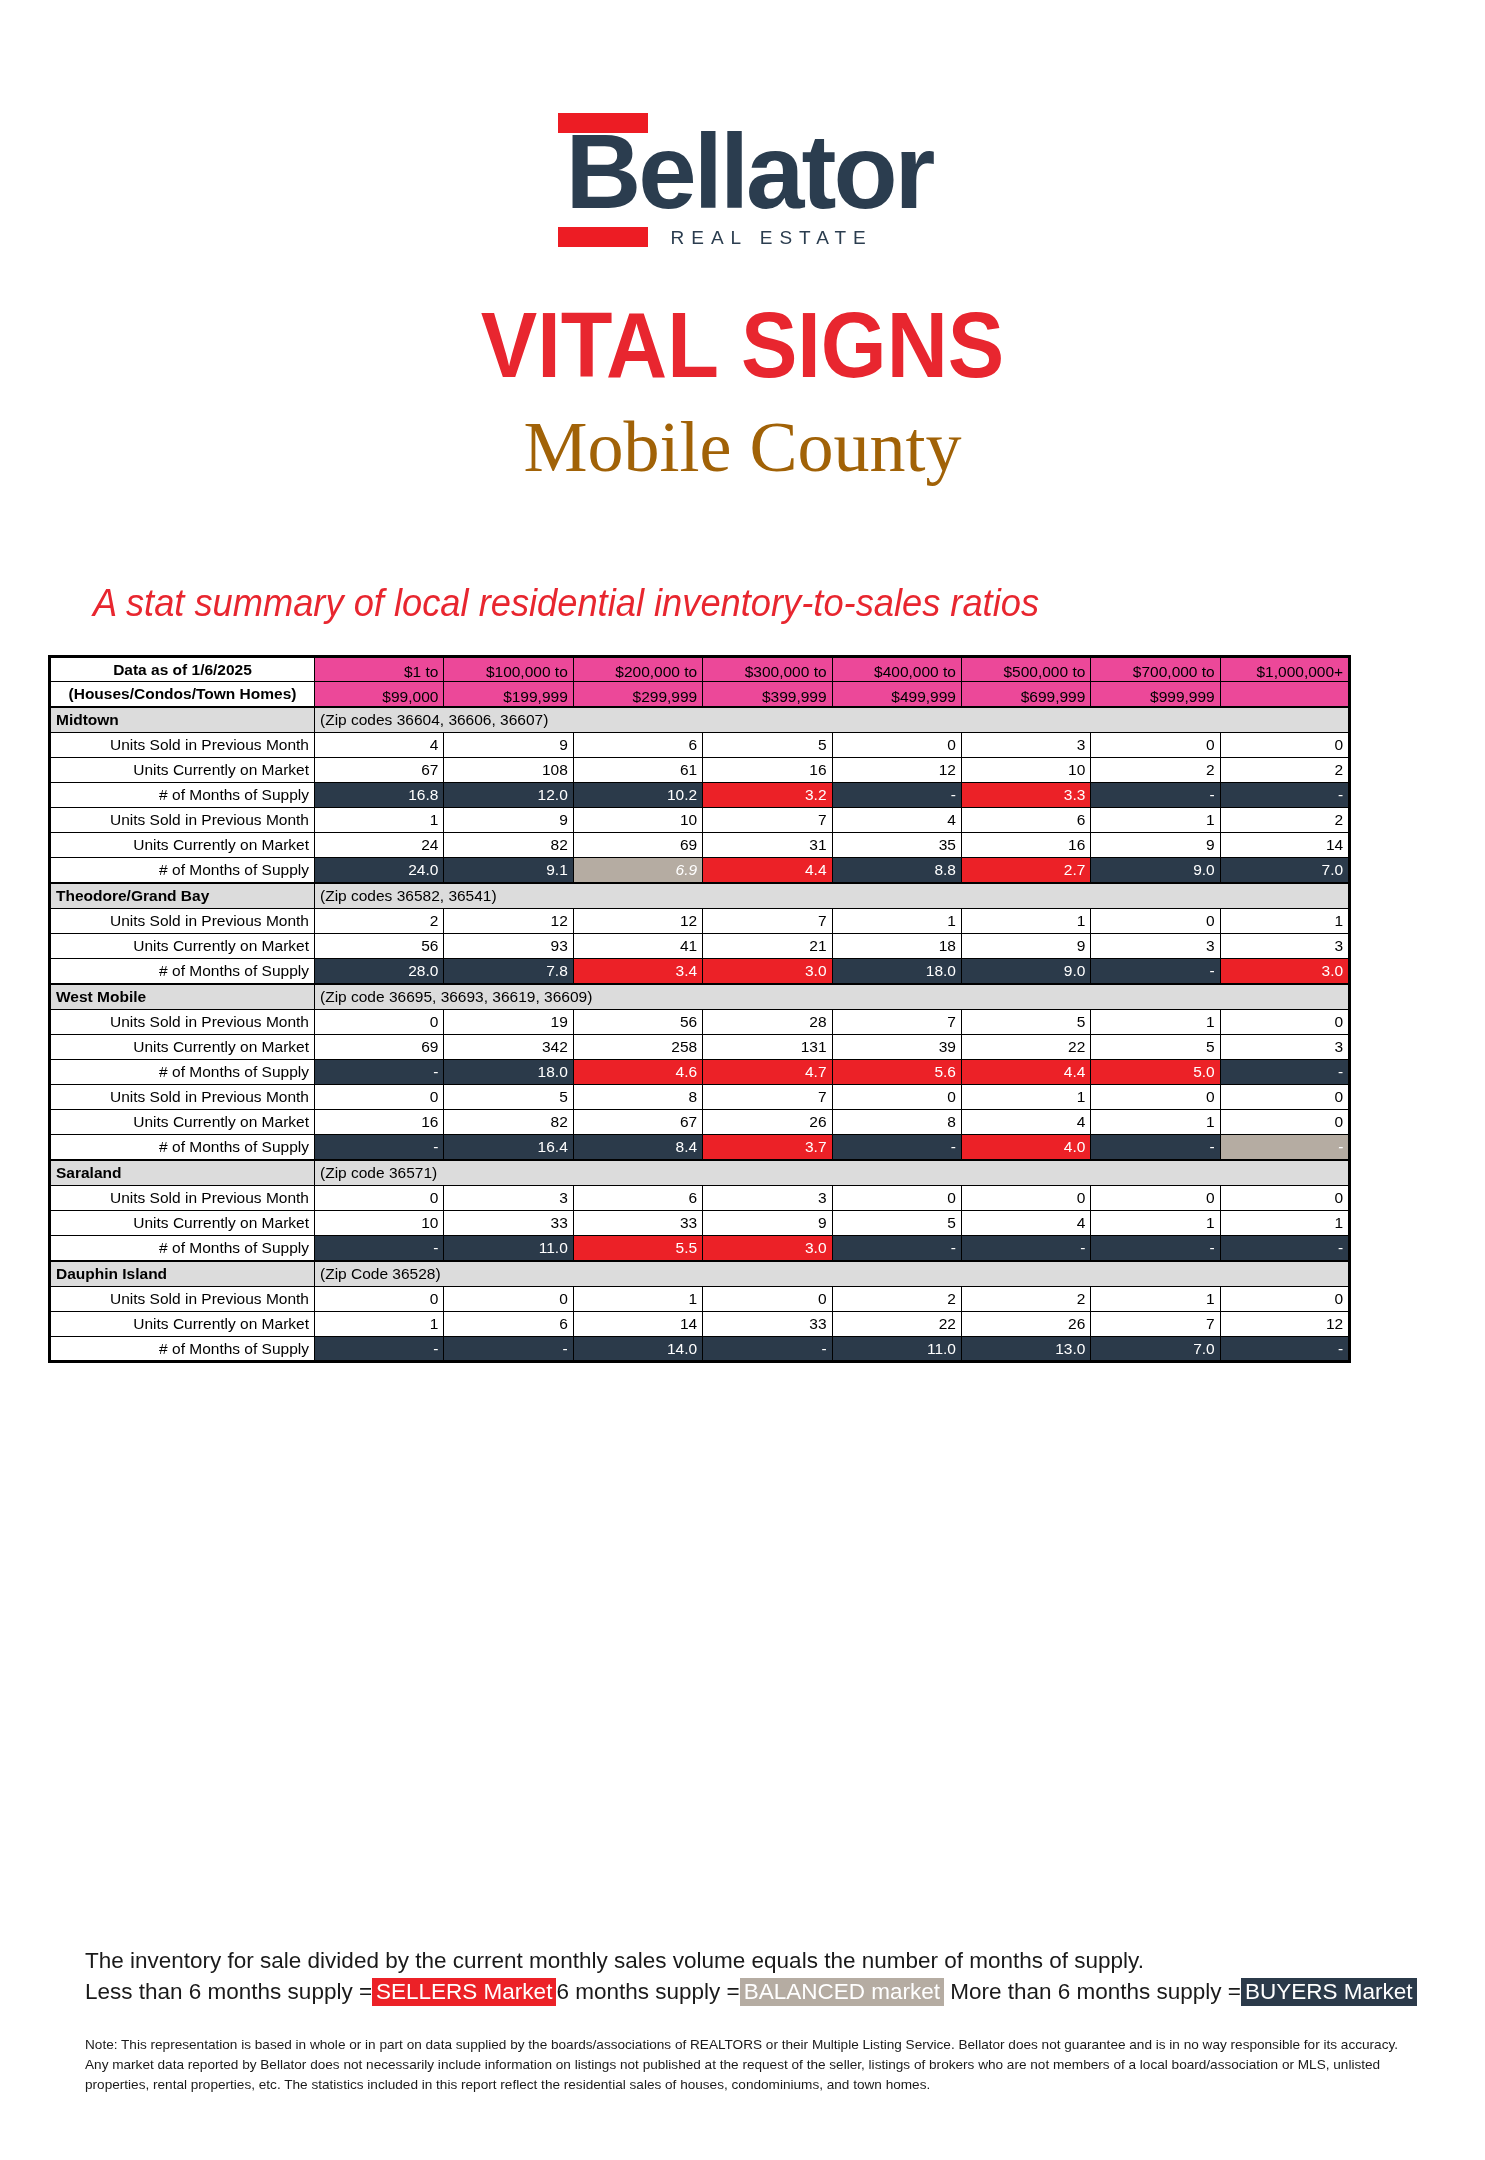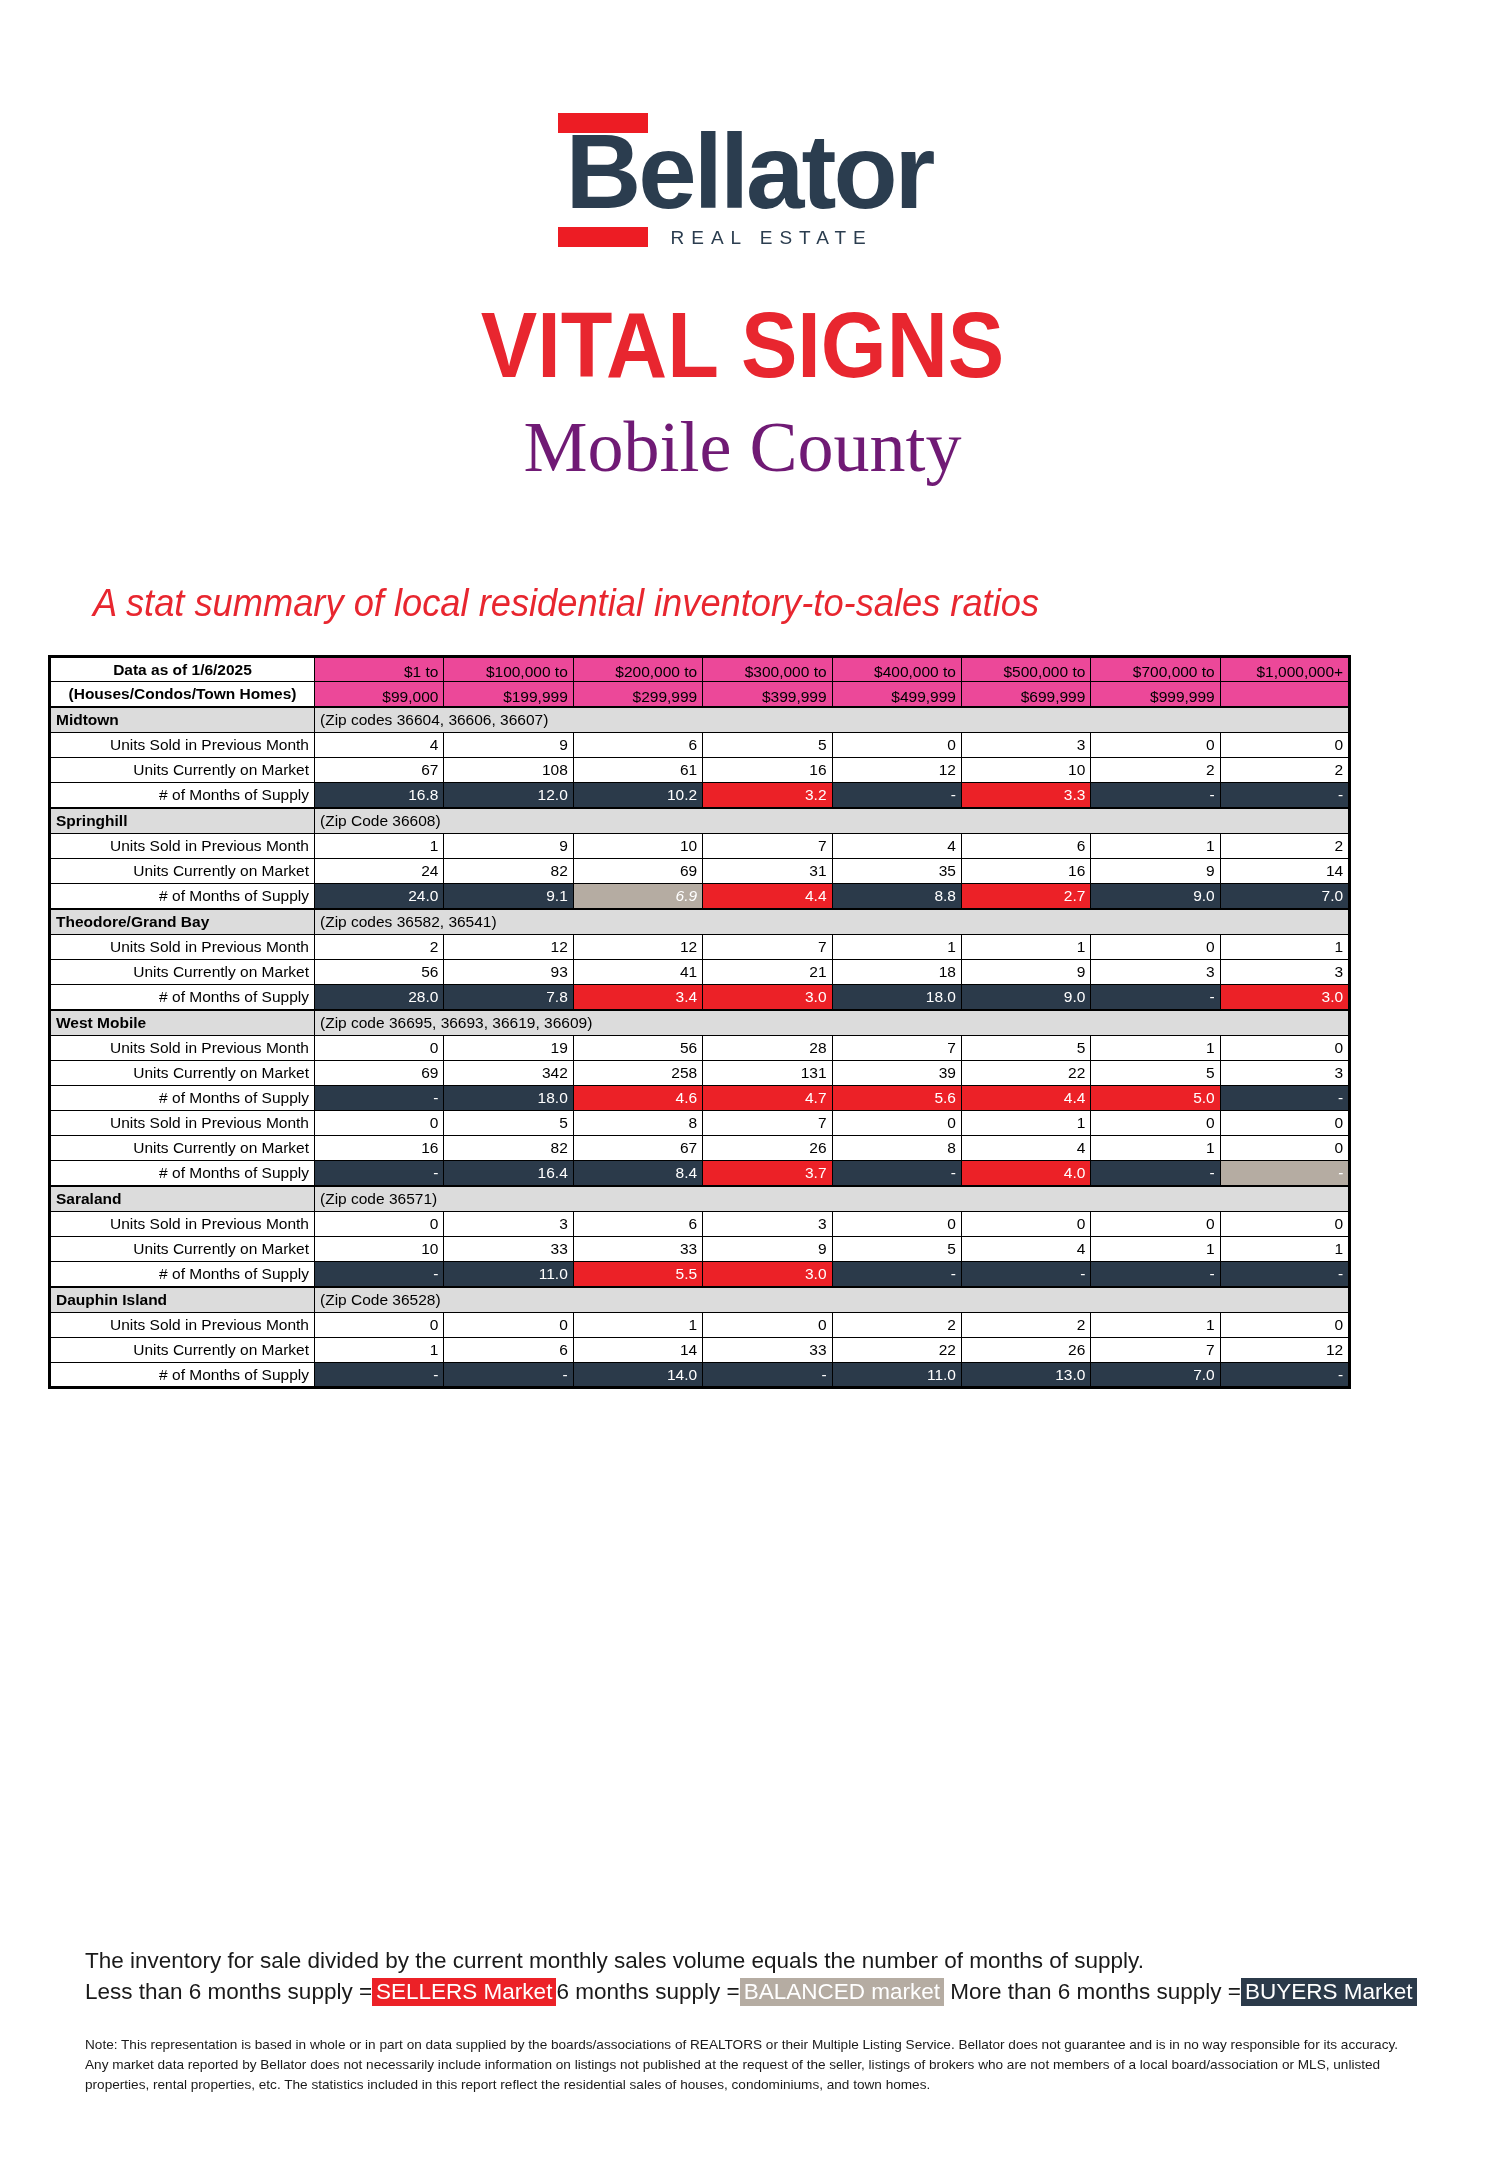--- a/index.html
+++ b/index.html
@@ -73,21 +73,21 @@
     font-size: 92px;
     color: #e8262f;
     letter-spacing: 0px;
     margin-top: 38px;
     transform: scaleX(0.92);
   }
   .county {
     text-align: center;
     font-family: "Liberation Serif", serif;
     font-size: 72px;
-    color: #701a75;
+    color: #a16207;
     margin-top: 8px;
   }
 
   .subtitle {
     margin-top: 92px;
     padding-left: 100px;
     font-family: "Liberation Sans", sans-serif;
     font-style: italic;
     font-size: 39px;
     color: #e8262f;
@@ -301,24 +301,20 @@
           <td class="row-label"># of Months of Supply</td>
           <td class="sup buyers">16.8</td>
           <td class="sup buyers">12.0</td>
           <td class="sup buyers">10.2</td>
           <td class="sup sellers">3.2</td>
           <td class="sup buyers">-</td>
           <td class="sup sellers">3.3</td>
           <td class="sup buyers">-</td>
           <td class="sup buyers">-</td>
         </tr>
-        <tr class="area-row">
-          <td class="area-name">Springhill</td>
-          <td class="area-zip" colspan="8">(Zip Code 36608)</td>
-        </tr>
         <tr>
           <td class="row-label">Units Sold in Previous Month</td>
           <td class="num">1</td>
           <td class="num">9</td>
           <td class="num">10</td>
           <td class="num">7</td>
           <td class="num">4</td>
           <td class="num">6</td>
           <td class="num">1</td>
           <td class="num">2</td>

